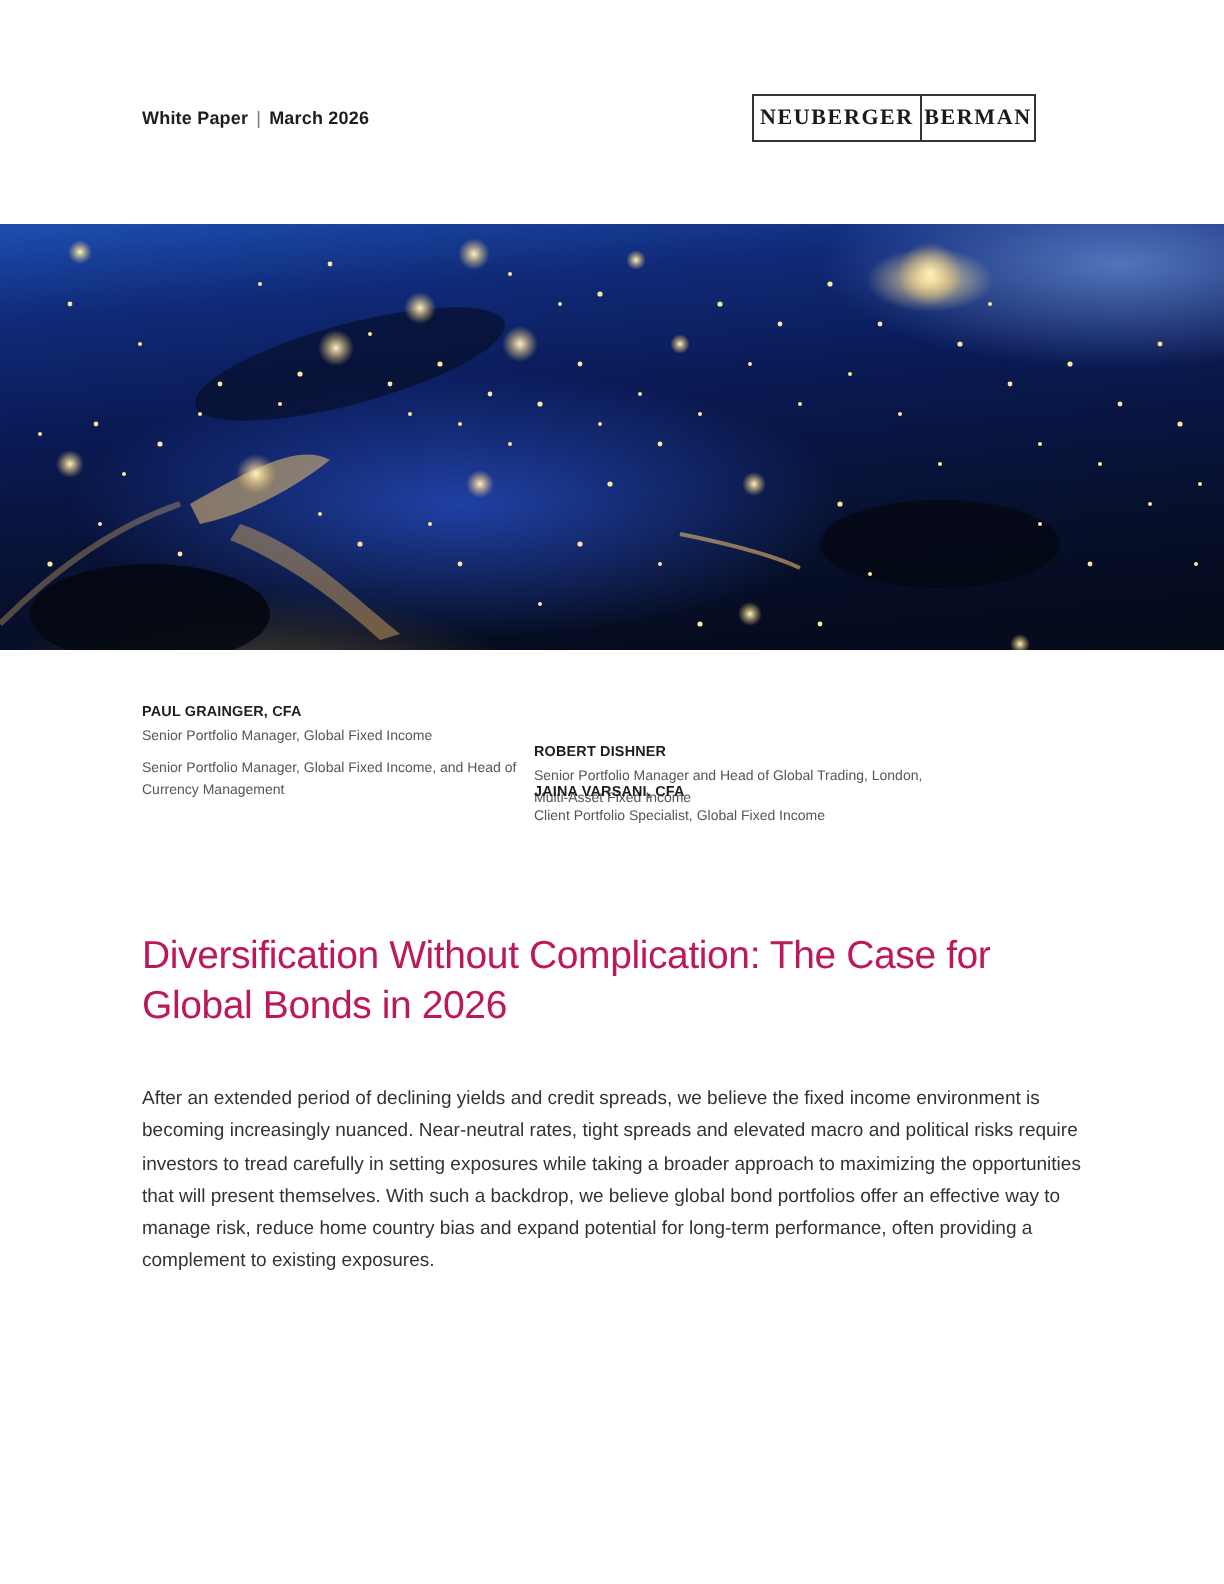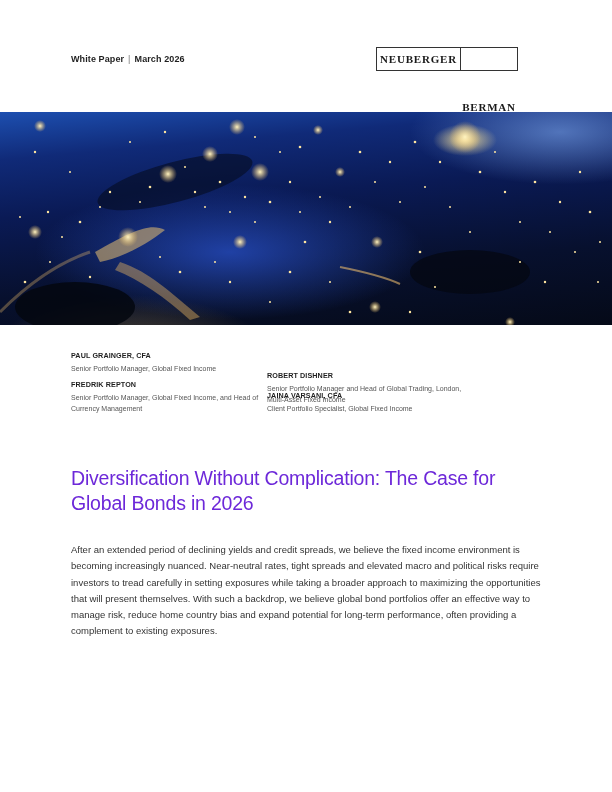--- a/index.html
+++ b/index.html
@@ -14,40 +14,40 @@
   .header-label .sep { font-weight: normal; color: #777; margin: 0 4px; }
 
   .logo {
     position: absolute; left: 376px; top: 47px; width: 142px; height: 24px;
     border: 1px solid #333; box-sizing: border-box; display: flex;
     font-family: "Liberation Serif", "DejaVu Serif", serif; font-weight: bold;
     font-size: 11px; letter-spacing: 0.8px; color: #1a1a1a;
   }
   .logo .part { display: flex; align-items: center; justify-content: center; height: 100%; }
   .logo .left { width: 83px; border-right: 1px solid #333; }
-  .logo .right { flex: 1; margin-top: 48px; }
+  .logo .right { flex: 1; }
 
   .hero {
     position: absolute; left: 0; top: 112px; width: 612px; height: 213px; overflow: hidden;
     background:
       radial-gradient(ellipse 220px 110px at 130px 260px, rgba(235,190,90,0.45), rgba(0,0,0,0) 70%),
       radial-gradient(ellipse 40px 20px at 465px 28px, rgba(255,230,150,0.9), rgba(0,0,0,0) 80%),
       radial-gradient(ellipse 260px 90px at 230px 140px, rgba(40,80,200,0.75), rgba(0,0,0,0) 75%),
       radial-gradient(ellipse 200px 70px at 560px 20px, rgba(110,150,220,0.7), rgba(0,0,0,0) 75%),
       linear-gradient(175deg, #1d4fb0 0%, #102a78 18%, #0a1a55 40%, #07102e 70%, #050a18 100%);
   }
   .hero svg { position: absolute; left: 0; top: 0; }
 
   .author { position: absolute; font-size: 7px; line-height: 11px; color: #444; }
   .author .name { font-weight: bold; color: #1e1e1e; font-size: 7.2px; letter-spacing: 0.1px; margin-bottom: 2px; }
   .author .role { color: #555; }
 
   .title {
     position: absolute; left: 71px; top: 466px; width: 470px;
-    font-size: 19.5px; line-height: 25px; color: #6d28d9; font-weight: normal;
+    font-size: 19.5px; line-height: 25px; color: #be185d; font-weight: normal;
     letter-spacing: -0.2px;
   }
   .summary {
     position: absolute; left: 71px; top: 542px; width: 470px;
     font-size: 9.5px; line-height: 16.3px; color: #333;
   }
 </style>
 </head>
 <body>
 
@@ -162,21 +162,20 @@
         <circle cx="350" cy="200" r="1.3"></circle>
     </g>
   </svg>
 </div>
 
 <div class="author" style="left:71px; top:350px; width:190px;">
   <div class="name">PAUL GRAINGER, CFA</div>
   <div class="role">Senior Portfolio Manager, Global Fixed Income</div>
 </div>
 <div class="author" style="left:71px; top:379px; width:190px;">
-  <div class="name">FREDRIK REPTON</div>
   <div class="role">Senior Portfolio Manager, Global Fixed Income, and Head of Currency Management</div>
 </div>
 <div class="author" style="left:267px; top:370px; width:200px;">
   <div class="name">ROBERT DISHNER</div>
   <div class="role">Senior Portfolio Manager and Head of Global Trading, London, Multi-Asset Fixed Income</div>
 </div>
 <div class="author" style="left:267px; top:390px; width:200px;">
   <div class="name">JAINA VARSANI, CFA</div>
   <div class="role">Client Portfolio Specialist, Global Fixed Income</div>
 </div>

